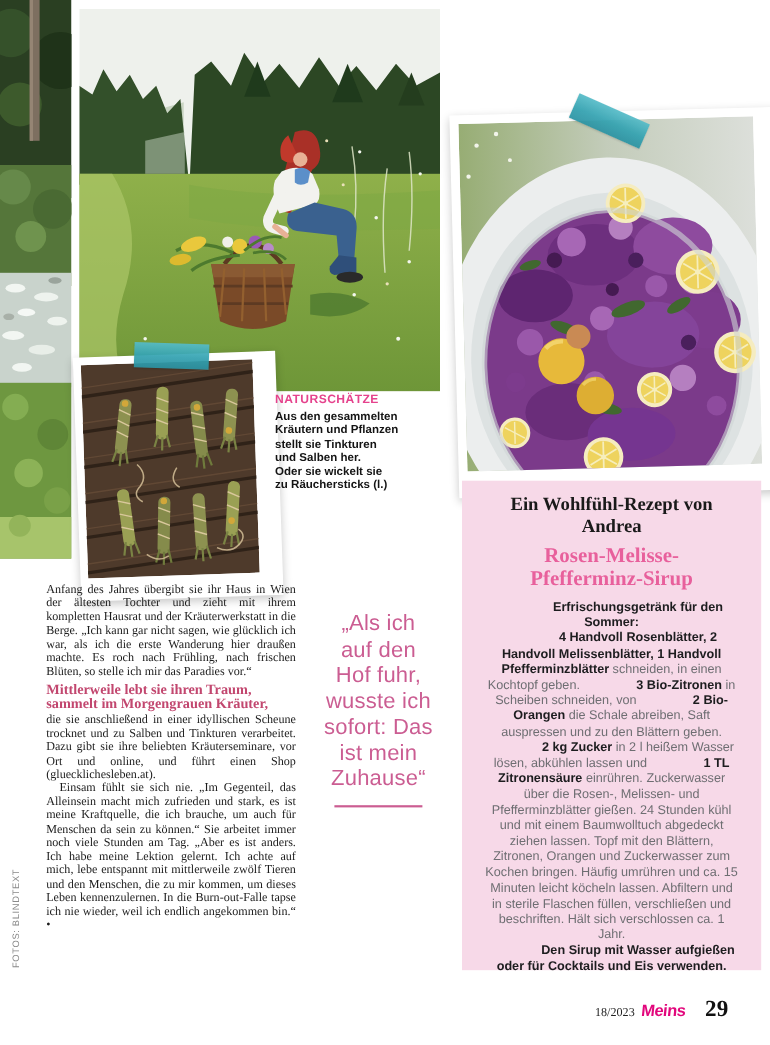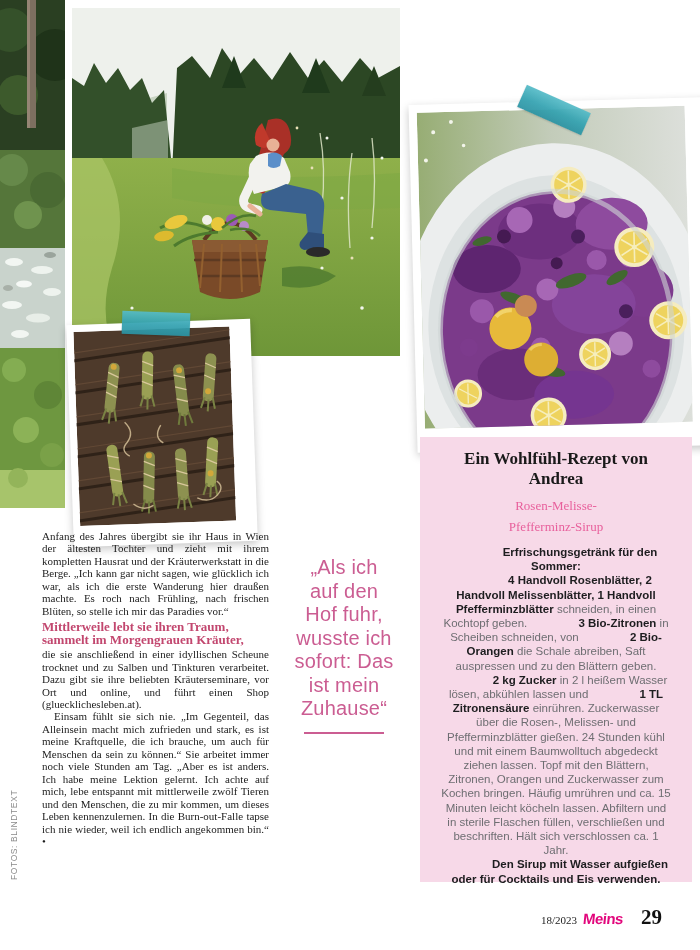--- a/index.html
+++ b/index.html
@@ -39,21 +39,21 @@
   
   #quote-col{position:absolute;left:281px;top:556px;width:126px;text-align:center;}
   #quote{font-size:20px;line-height:23.5px;font-weight:300;color:#cb5d92;letter-spacing:.2px;}
   #quote-rule{width:80px;border-top:2px solid #cb5d92;margin:11px auto 0;}
 
   
   #recipe-box{position:absolute;left:420px;top:437px;width:272px;height:445px;
               background:#f7d9e8;box-sizing:border-box;padding:10px 20px;text-align:center;}
   #recipe-kicker{font-family:"Liberation Serif",serif;font-weight:bold;font-size:17px;
                  color:#1a1a1a;margin-top:2px;}
-  #recipe-title{font-family:"Liberation Serif",serif;font-weight:normal;font-size:13px;
+  #recipe-title{font-family:"Liberation Serif",serif;font-weight:bold;font-size:19px;
                 line-height:21px;color:#e8609c;margin:6px 0 8px;}
   #recipe-body{font-size:11.5px;line-height:14.2px;color:#6e6e72;}
   #recipe-body .seg-bold{color:#1d1d1f;font-weight:bold;margin-left:48px;}
 
   
   #footer{position:absolute;top:905px;right:38px;display:flex;align-items:baseline;justify-content:center;}
   #footer .issue{font-family:"Liberation Serif",serif;font-size:11px;color:#222;}
   #footer .logo{font-size:15px;font-weight:800;color:#e2077c;margin-left:6px;
                 transform:skewX(-6deg);letter-spacing:-.5px;}
   #footer .pageno{font-family:"Liberation Serif",serif;font-size:21px;font-weight:bold;
@@ -375,20 +375,24 @@
               <path d="M0,-10 L0,10"></path>
               <path d="M-9,-5 L9,5"></path>
             </g>
           </g>
       </g>
       <ellipse cx="134" cy="222" rx="116" ry="140" fill="none" stroke="#cfd6d6" stroke-width="5" opacity=".6"></ellipse>
     </svg>
   </div>
   <div class="tape" id="dish-tape"></div>
 
+  <div id="caption">
+    <div class="kicker">NATURSCHÄTZE</div>
+    <div class="cap-text">Aus den gesammelten<br>Kräutern und Pflanzen<br>stellt sie Tinkturen<br>und Salben her.<br>Oder sie wickelt sie<br>zu Räuchersticks (l.)</div>
+  </div>
 
   <div id="body-col">
     <p>Anfang des Jahres übergibt sie ihr Haus in Wien der ältesten Tochter und zieht mit ihrem kompletten Hausrat und der Kräuterwerkstatt in die Berge. „Ich kann gar nicht sagen, wie glücklich ich war, als ich die erste Wanderung hier draußen machte. Es roch nach Frühling, nach frischen Blüten, so stelle ich mir das Paradies vor.“</p>
     <div id="subhead">Mittlerweile lebt sie ihren Traum,<br>sammelt im Morgengrauen Kräuter,</div>
     <p>die sie anschließend in einer idyllischen Scheune trocknet und zu Salben und Tinkturen verarbeitet. Dazu gibt sie ihre beliebten Kräuterseminare, vor Ort und online, und führt einen Shop (gluecklichesleben.at).</p>
     <p class="indent">Einsam fühlt sie sich nie. „Im Gegenteil, das Alleinsein macht mich zufrieden und stark, es ist meine Kraftquelle, die ich brauche, um auch für Menschen da sein zu können.“ Sie arbeitet immer noch viele Stunden am Tag. „Aber es ist anders. Ich habe meine Lektion gelernt. Ich achte auf mich, lebe entspannt mit mittlerweile zwölf Tieren und den Menschen, die zu mir kommen, um dieses Leben kennenzulernen. In die Burn-out-Falle tapse ich nie wieder, weil ich endlich angekommen bin.“ •</p>
   </div>
 
   <div id="quote-col">
     <div id="quote">„Als ich<br>auf den<br>Hof fuhr,<br>wusste ich<br>sofort: Das<br>ist mein<br>Zuhause“</div>

